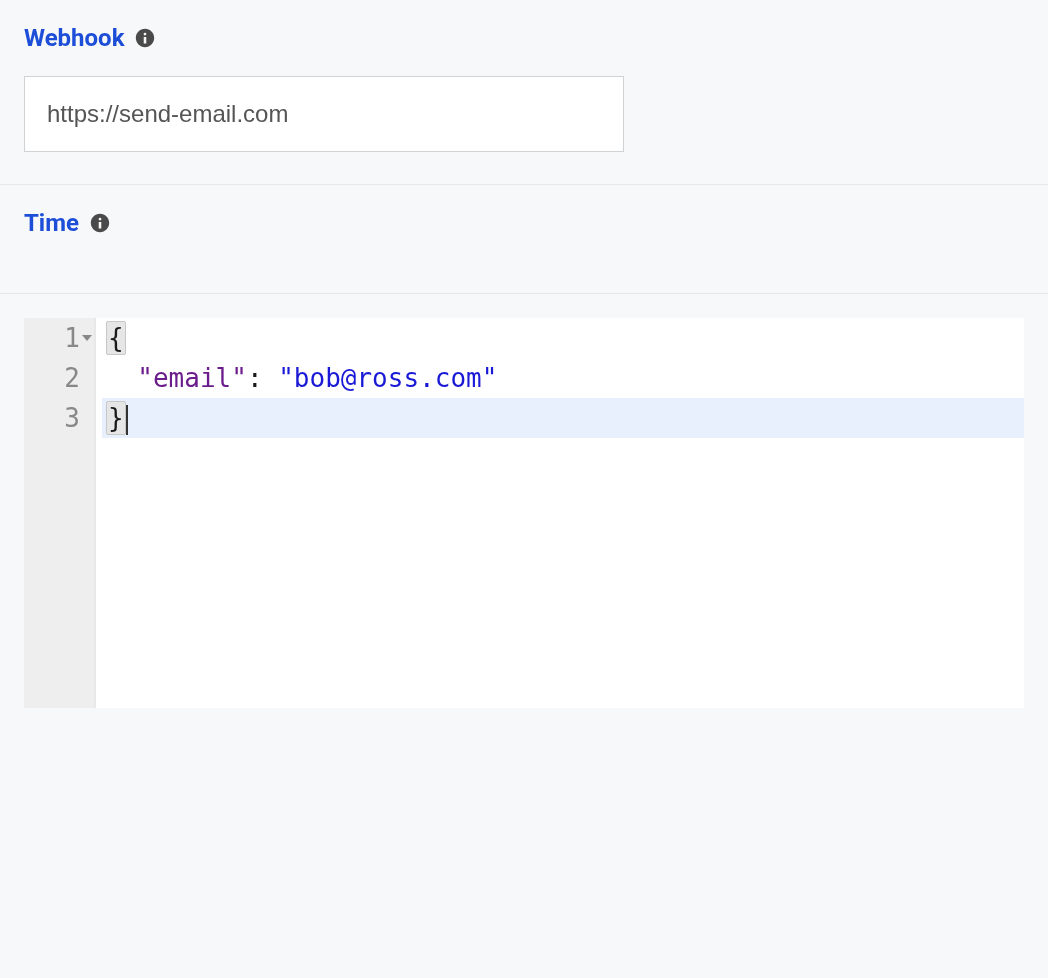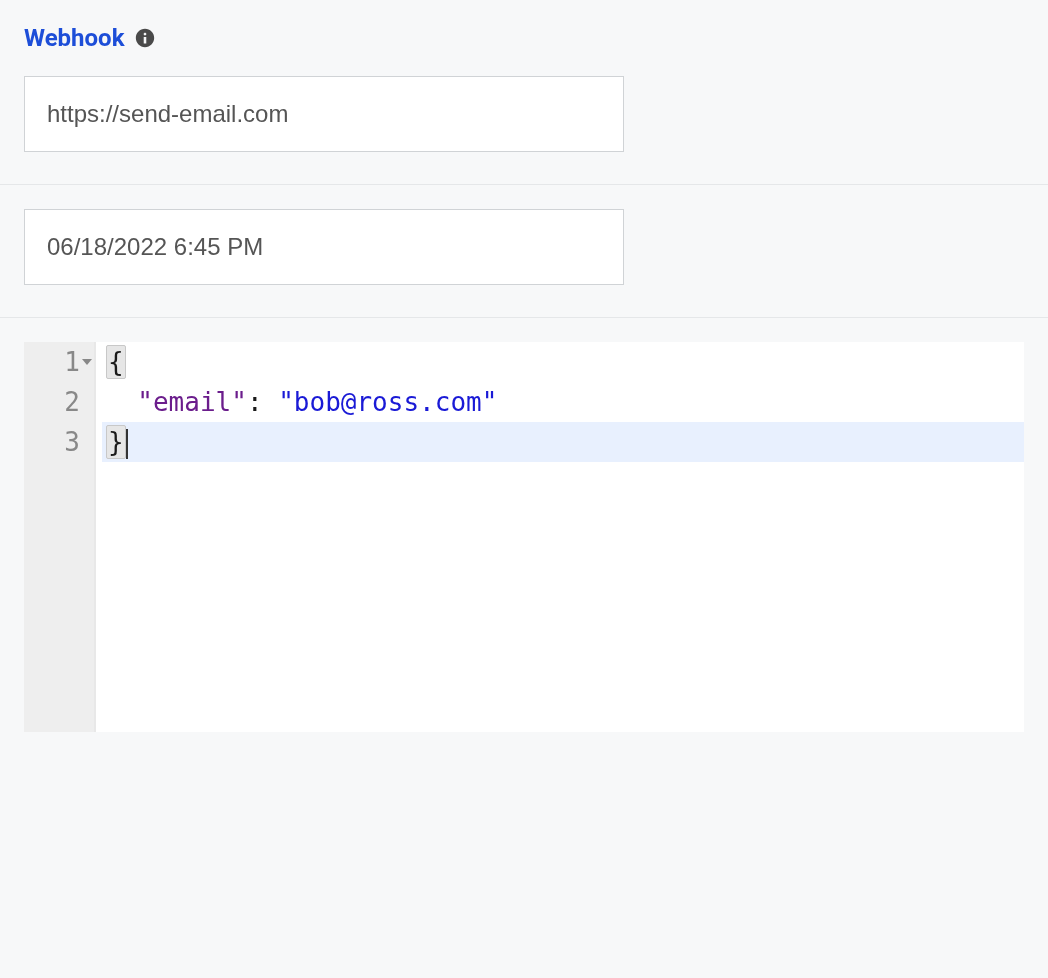--- a/index.html
+++ b/index.html
@@ -147,21 +147,28 @@
     <span class="info-icon">
       <svg viewBox="0 0 24 24">
           <path d="M12 2C6.48 2 2 6.48 2 12s4.48 10 10 10 10-4.48 10-10S17.52 2 12 2zm0 4.2c.83 0 1.5.67 1.5 1.5S12.83 9.2 12 9.2s-1.5-.67-1.5-1.5.67-1.5 1.5-1.5zM13.4 18h-2.8v-7.2h2.8V18z"></path>
         </svg>
     </span>
   </div>
   <input type="text" class="text-input" value="https://send-email.com" style="">
 </div>
 
 <div class="section">
-  <input type="text" class="text-input" value="06/18/2022 6:45 PM" style="">
+  <div class="label-row">
+    <span class="label">Time</span>
+    <span class="info-icon">
+      <svg viewBox="0 0 24 24">
+          <path d="M12 2C6.48 2 2 6.48 2 12s4.48 10 10 10 10-4.48 10-10S17.52 2 12 2zm0 4.2c.83 0 1.5.67 1.5 1.5S12.83 9.2 12 9.2s-1.5-.67-1.5-1.5.67-1.5 1.5-1.5zM13.4 18h-2.8v-7.2h2.8V18z"></path>
+        </svg>
+    </span>
+  </div>
 </div>
 
 <div class="payload-section">
 
   <div class="editor-wrap">
     <div class="gutter">
       <div class="gutter-row">
         <span>1</span>
         <span class="fold-arrow"></span>
       </div>

